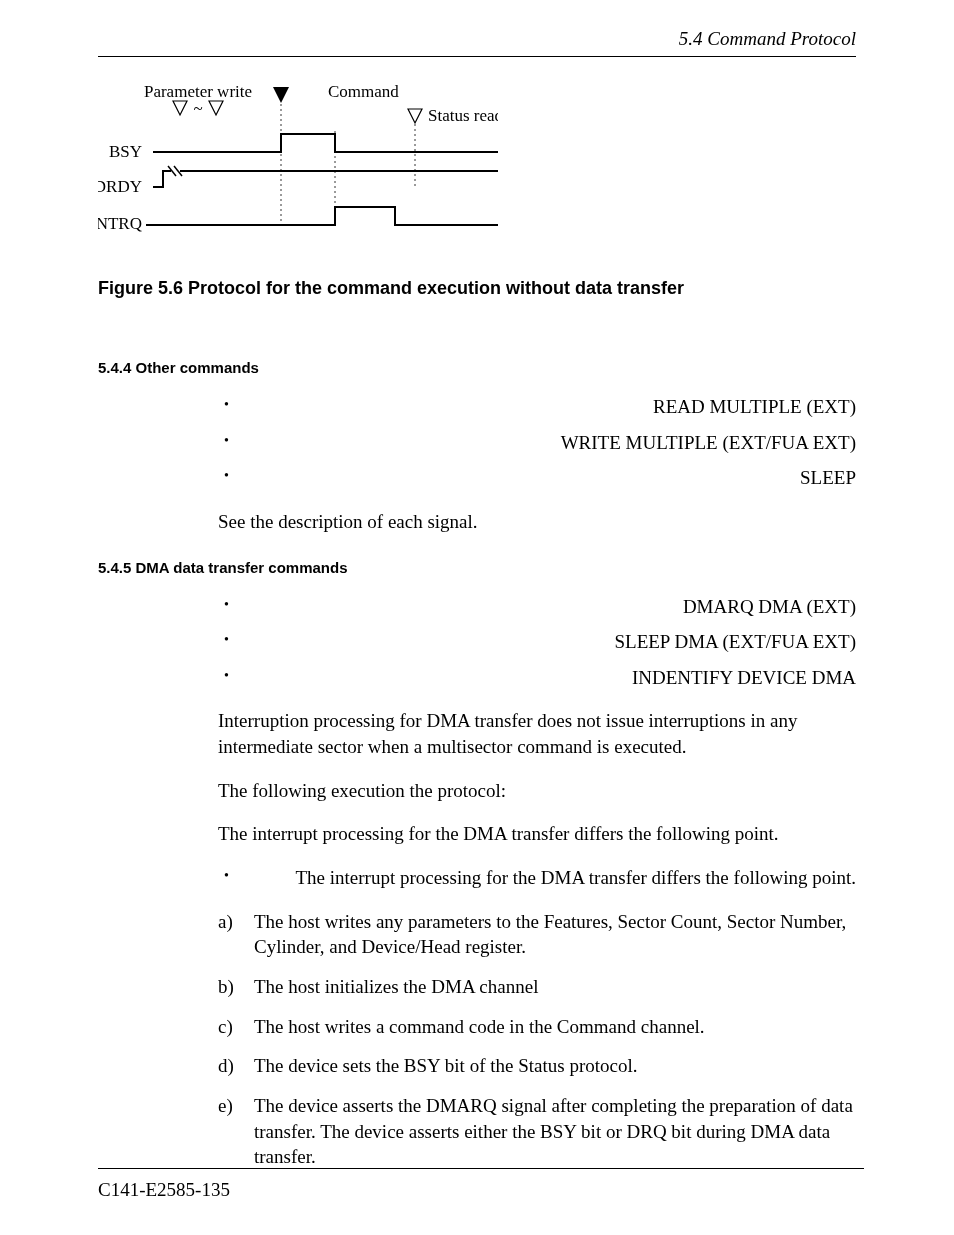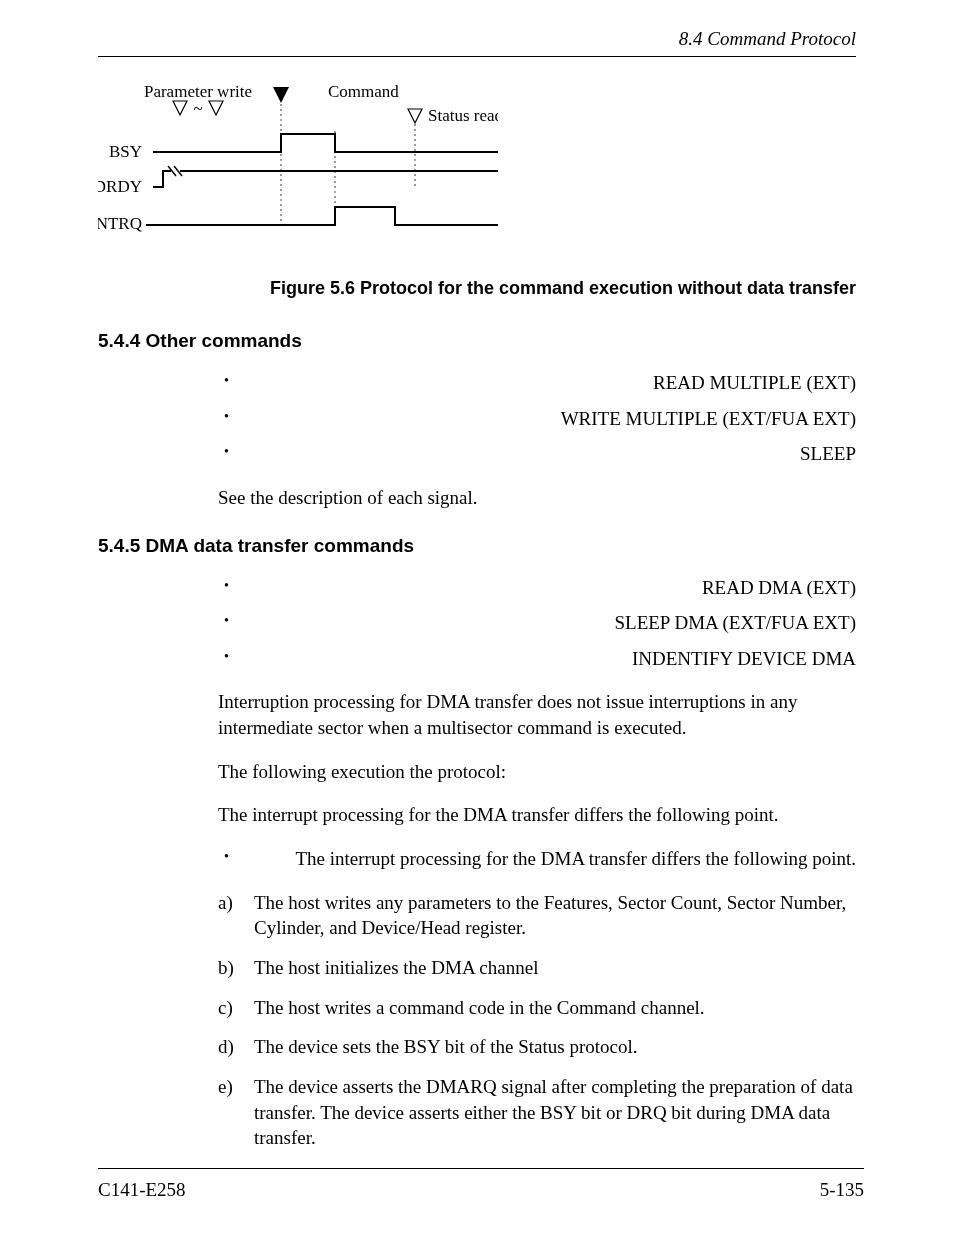--- a/index.html
+++ b/index.html
@@ -24,31 +24,31 @@
     font-style: italic;
     font-size: 19px;
     padding-bottom: 6px;
     margin-bottom: 22px;
   }
   .figure-block {
     text-align: left;
     margin-bottom: 28px;
   }
   .figure-caption {
-    text-align: right;
+    text-align: left;
     font-family: Arial, Helvetica, sans-serif;
     font-weight: bold;
     font-size: 18px;
     margin-top: 30px;
-    margin-bottom: 31px;
+    margin-bottom: 60px;
   }
   .section-heading {
     font-family: Arial, Helvetica, sans-serif;
     font-weight: bold;
-    font-size: 19px;
+    font-size: 15px;
     margin: 24px 0 18px 0;
   }
   .body-section {
     margin-left: 120px;
     font-size: 19px;
     line-height: 1.35;
   }
   ul.bullets {
     list-style: none;
     padding: 0;
@@ -87,30 +87,30 @@
   }
   .footer {
     position: absolute;
     left: 98px;
     right: 90px;
     bottom: 34px;
     border-top: 1.5px solid #000;
     padding-top: 10px;
     font-size: 19px;
     display: flex;
-    justify-content: space-between;
+    justify-content: flex-start;
   }
 </style>
 </head>
 <body>
 
 <div class="page">
 
   <div class="header-line">
-    <span>8.4  Command Protocol</span>
+    <span>5.4  Command Protocol</span>
   </div>
 
   <div class="figure-block">
     <svg width="400" height="165" viewBox="0 0 400 165">
 
       <text x="100" y="18" font-family="Times New Roman" font-size="17" text-anchor="middle">Parameter write</text>
       <polygon points="75,22 89,22 82,36" fill="none" stroke="#000" stroke-width="1.2"></polygon>
       <text x="100" y="35" font-family="Times New Roman" font-size="17" text-anchor="middle">~</text>
       <polygon points="111,22 125,22 118,36" fill="none" stroke="#000" stroke-width="1.2"></polygon>
 
@@ -146,21 +146,21 @@
       <li>READ MULTIPLE (EXT)</li>
       <li>WRITE MULTIPLE (EXT/FUA EXT)</li>
       <li>SLEEP</li>
     </ul>
     <p class="para">See the description of each signal.</p>
   </div>
 
   <div class="section-heading">5.4.5  DMA data transfer commands</div>
   <div class="body-section">
     <ul class="bullets">
-      <li>READ DMA (EXT)</li>
+      <li>DMARQ DMA (EXT)</li>
       <li>SLEEP DMA (EXT/FUA EXT)</li>
       <li>INDENTIFY DEVICE DMA</li>
     </ul>
     <p class="para">Interruption processing for DMA transfer does not issue interruptions in any intermediate sector when a multisector command is executed.</p>
     <p class="para">The following execution the protocol:</p>
     <p class="para">The interrupt processing for the DMA transfer differs the following point.</p>
     <ul class="bullets">
       <li>The interrupt processing for the DMA transfer differs the following point.</li>
     </ul>
     <ol class="lettered">

